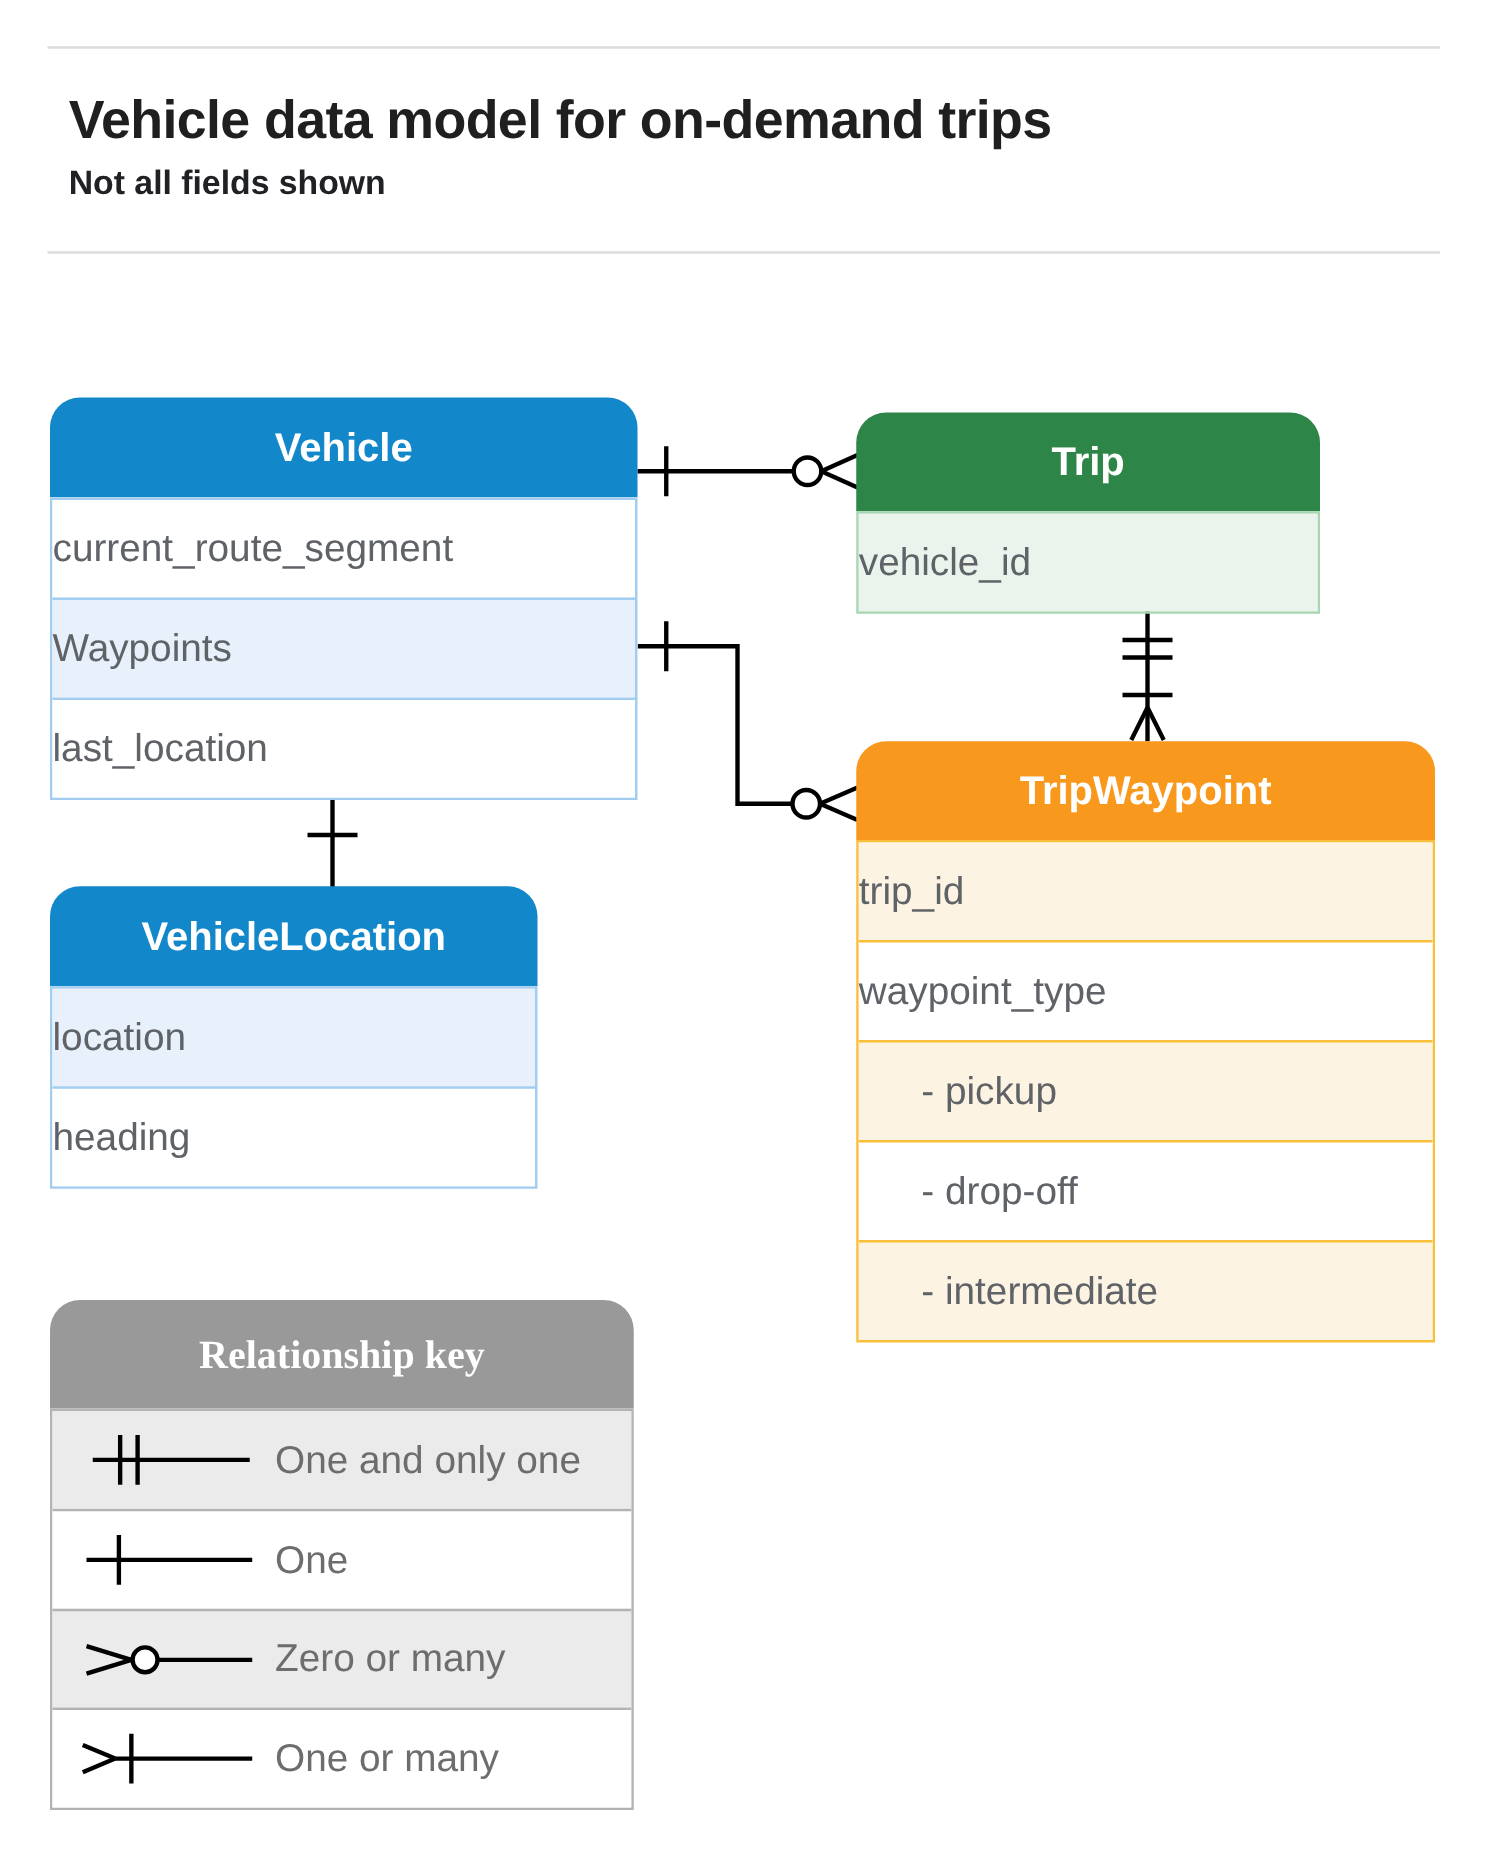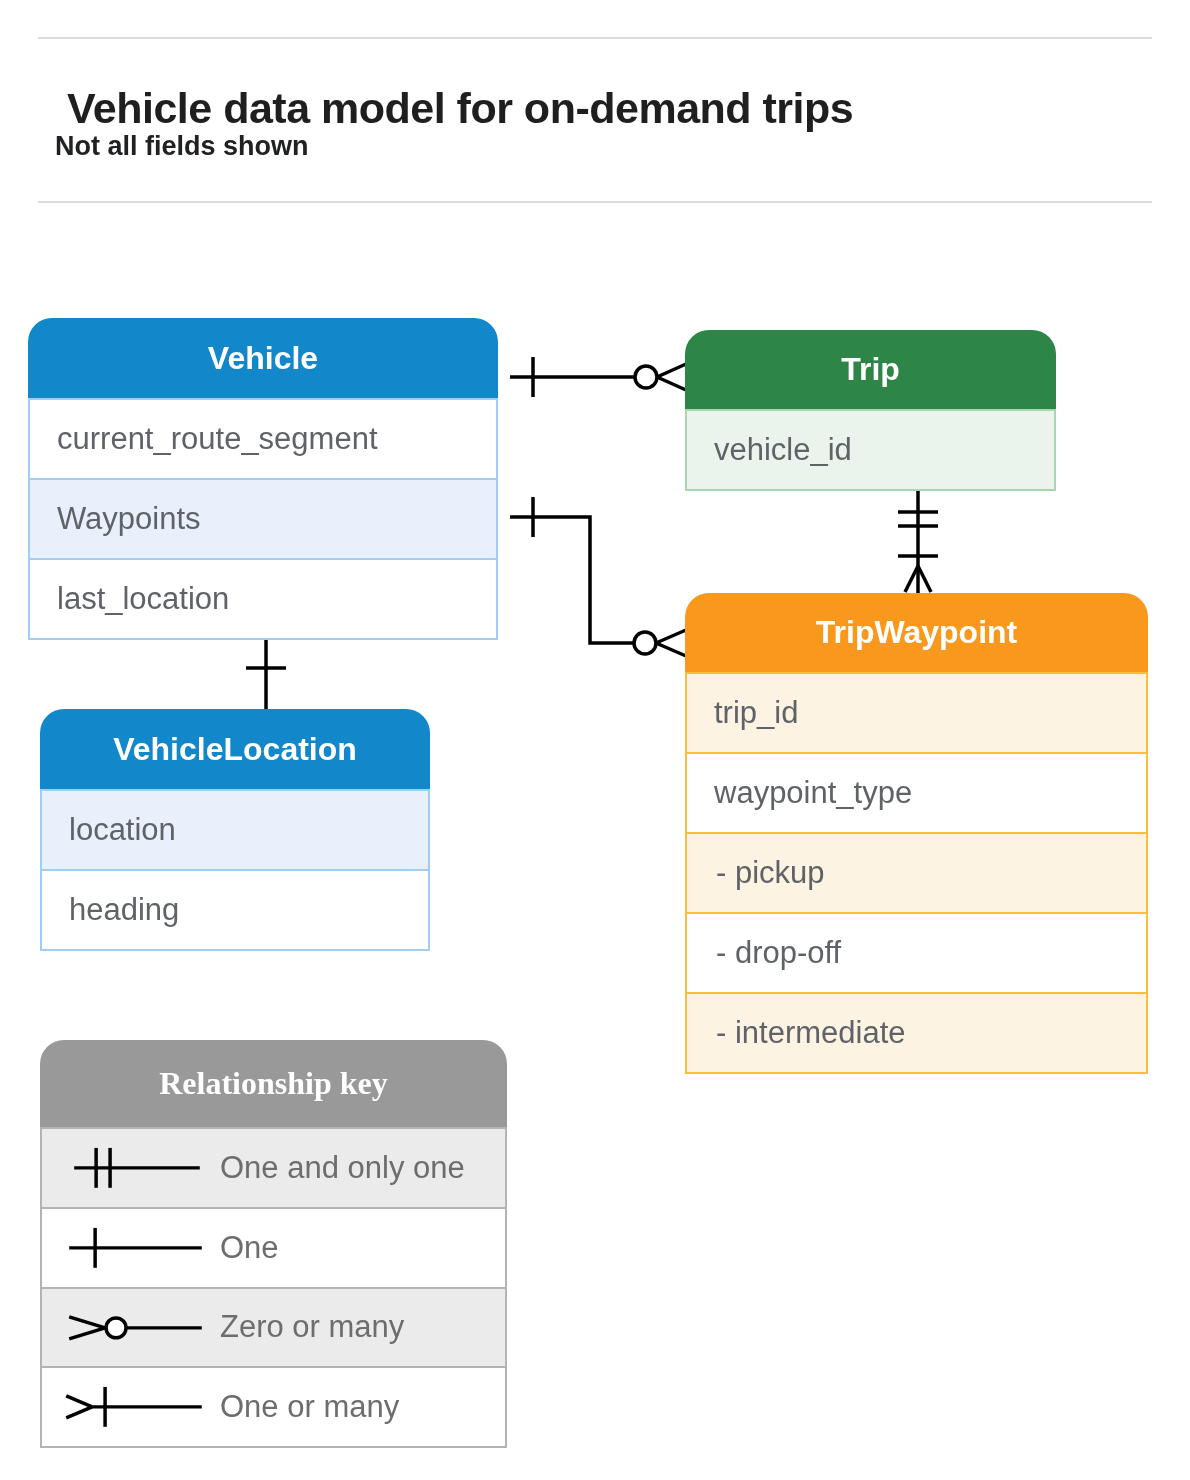--- a/index.html
+++ b/index.html
@@ -2,44 +2,44 @@
 <html style="--blue-header: #1287c9; --blue-row: #e8f1fb; --blue-border: #a3cdf0; --green-header: #2e8548; --green-row: #eaf4ec; --green-border: #a9d5b2; --orange-header: #f8981d; --orange-row: #fdf3e2; --orange-border: #f9bf3b; --gray-header: #999999; --gray-row: #ebebeb; --gray-border: #b3b3b3; --field-text: #5f6368; --connector: #000000;"><head>
 <meta charset="utf-8">
 <style>
   html,body{margin:0;padding:0;background:#ffffff;}
   .canvas{
     position:relative;width:1190px;height:1480px;background:#ffffff;overflow:hidden;
     font-family:"Liberation Sans", sans-serif;
   }
   .rule{position:absolute;left:38px;width:1114px;height:2px;background:#dcdcdc;}
   .title{
-    position:absolute;left:55px;top:72px;margin:12px;
+    position:absolute;left:55px;top:72px;margin:0;
     font-size:43px;font-weight:700;color:#1f1f1f;letter-spacing:-0.5px;
   }
   .subtitle{
     position:absolute;left:55px;top:131px;margin:0;
     font-size:27px;font-weight:700;color:#202124;
   }
   .connectors{position:absolute;left:0;top:0;z-index:0;pointer-events:none;}
   .connectors line, .connectors path{stroke:#000;stroke-width:3.5;fill:none;}
   .connectors circle{stroke:#000;stroke-width:3.5;fill:#ffffff;}
 
   .entity{position:absolute;z-index:1;}
   .entity-header{
     border-top-left-radius:24px;border-top-right-radius:24px;
     display:flex;align-items:center;justify-content:center;
     color:#ffffff;font-size:32px;font-weight:700;
   }
   .entity-body{border-style:solid;border-width:2px;background:#ffffff;}
   .row{
     height:78px;display:flex;align-items:center;
-    padding-left:27px;font-size:31px;color:#5f6368;background:#ffffff;
+    font-size:31px;color:#5f6368;background:#ffffff;
   }
   .row + .row{border-top:2px solid;}
-  .row.indent{padding-left:29px;}
+  .row.indent{padding-left:50px;}
 
   
   .theme-blue  .entity-header{background:var(--blue-header,#1287c9);}
   .theme-blue  .entity-body{border-color:var(--blue-border,#a3cdf0);}
   .theme-blue  .row + .row{border-top-color:var(--blue-border,#a3cdf0);}
   .theme-blue  .row.shaded{background:var(--blue-row,#e8f1fb);}
 
   .theme-green .entity-header{background:var(--green-header,#2e8548);}
   .theme-green .entity-body{border-color:var(--green-border,#a9d5b2);}
   .theme-green .row.shaded{background:var(--green-row,#eaf4ec);}
@@ -94,21 +94,21 @@
     <g>
       <line x1="918" y1="489" x2="918" y2="593"></line>
       <line x1="898" y1="512" x2="938" y2="512"></line>
       <line x1="898" y1="526" x2="938" y2="526"></line>
       <line x1="898" y1="556" x2="938" y2="556"></line>
       <line x1="918" y1="566" x2="905" y2="592"></line>
       <line x1="918" y1="566" x2="931" y2="592"></line>
     </g>
   </svg>
 
-  <div class="entity theme-blue" style="left:28px;top:318px;width:470px;">
+  <div class="entity theme-blue" style="left:40px;top:318px;width:470px;">
     <div class="entity-header" style="height:80px;">Vehicle</div>
     <div class="entity-body">
       <div class="row">current_route_segment</div>
       <div class="row shaded">Waypoints</div>
       <div class="row">last_location</div>
     </div>
   </div>
 
   <div class="entity theme-green" style="left:685px;top:330px;width:371px;">
     <div class="entity-header" style="height:79px;">Trip</div>

